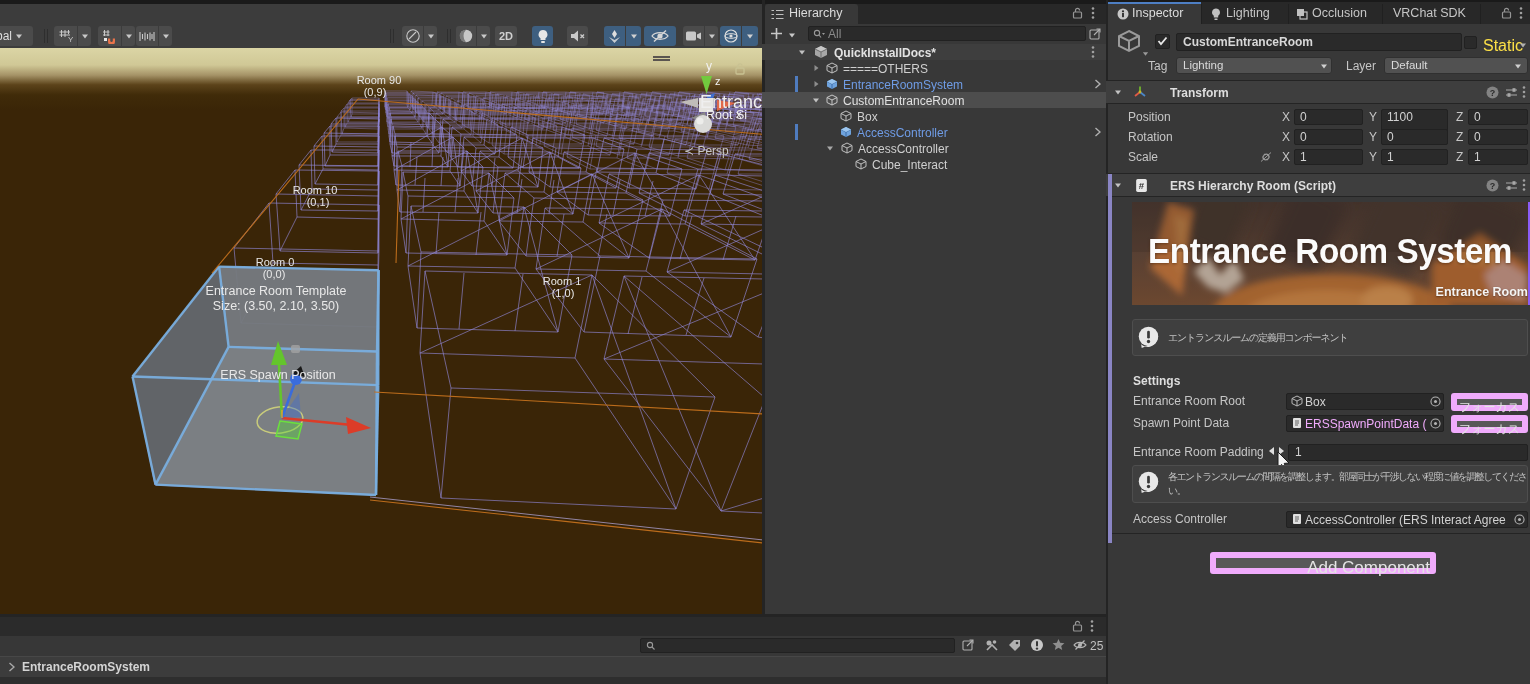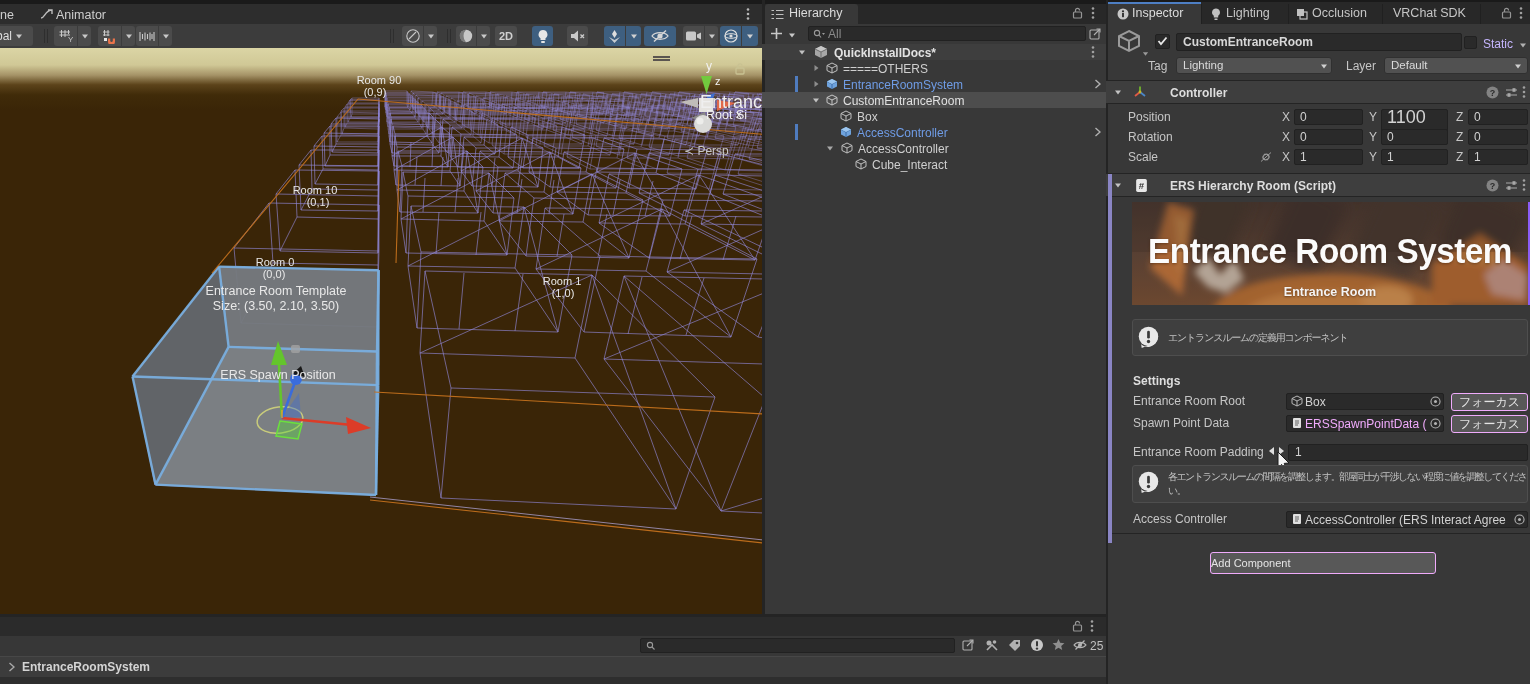--- a/index.html
+++ b/index.html
@@ -1,45 +1,29 @@
 <!DOCTYPE html>
 <html><head><meta charset="utf-8"><style>
 *{margin:0;padding:0;box-sizing:border-box}
 html,body{width:1530px;height:684px;overflow:hidden;background:#242424;
  font-family:"Liberation Sans",sans-serif;-webkit-font-smoothing:antialiased}
 .abs{position:absolute}
 #root{position:relative;width:1530px;height:684px;font-size:12px;color:#c8c8c8}
 .tab{background:#383838;color:#d8d8d8;font-size:12.5px}
 .field{background:#2a2a2a;border:1px solid #212121;border-radius:2px;color:#d2d2d2}
 .drop{background:#515151;border:1px solid #303030;border-radius:3px;color:#dadada}
-.btn{background:#585858;border:1px solid #f0abfc;border-radius:3px;color:#e4e4e4}
+.btn{background:#585858;border:6px solid #f0abfc;border-radius:3px;color:#e4e4e4}
 .tbtn{background:#4b4b4b;border-radius:2px;display:flex;align-items:center;justify-content:center}
 .tbtn.blue{background:#3e5f80}
 .ellip{white-space:nowrap;overflow:hidden}
 svg{display:block}
 </style></head><body>
 <div id="root">
 <div class="abs" style="left:0;top:0;width:762px;height:614px;background:#3c3c3c">
 <div class="abs" style="left:0;top:0;width:762px;height:4px;background:#1a1a1a"></div>
-<div class="abs" style="left:0;top:4px;width:762px;height:20px;background:#2d2d2d">
-<div class="abs" style="left:0;top:4px;color:#cecece;font-size:12.5px">ne</div>
-<div class="abs" style="left:40px;top:4px">
-          <svg width="13" height="12" viewBox="0 0 13 12">
-            <path d="M1 10 C5 10 5 2 12 2 M8 2 L12 2 L12 6" stroke="#bdbdbd" stroke-width="1.4" fill="none"></path>
-          </svg>
-        </div>
-<div class="abs" style="left:56px;top:4px;color:#cecece;font-size:12.5px">Animator</div>
-<div class="abs" style="left:746px;top:3px">
-          <svg width="4" height="14" viewBox="0 0 4 14">
-            <circle cx="2" cy="2.5" r="1.3" fill="#b8b8b8"></circle>
-            <circle cx="2" cy="7" r="1.3" fill="#b8b8b8"></circle>
-            <circle cx="2" cy="11.5" r="1.3" fill="#b8b8b8"></circle>
-          </svg>
-        </div>
-</div>
 <div class="abs" style="left:0;top:24px;width:762px;height:24px;background:#3c3c3c">
 <div class="tbtn abs" style="left:-14px;top:2px;width:47px;height:20px;border-radius:3px 3px 3px 3px">
           <span style="color:#ddd;font-size:12px;margin-right:3px">bal</span>
           <svg width="8" height="8" viewBox="0 0 8 8">
             <path d="M1 2.5 L7 2.5 L4 6.5 Z" fill="#c8c8c8"></path>
           </svg>
         </div>
 <div class="abs" style="left:44px;top:5px;width:1px;height:14px;background:#2e2e2e"></div>
         <div class="abs" style="left:47px;top:5px;width:1px;height:14px;background:#2e2e2e"></div>
 <div class="tbtn abs" style="left:54px;top:2px;width:23px;height:20px;border-radius:3px 0 0 3px">
@@ -558,21 +542,21 @@
         </svg>
       </div>
 <div class="abs" style="left:49px;top:34px;width:15px;height:15px;background:#2a2a2a;border:1px solid #212121;border-radius:2px"></div>
 <div class="abs" style="left:51px;top:36px">
         <svg width="11" height="10" viewBox="0 0 11 10">
           <path d="M1.5 5 L4 8 L9.5 1.5" stroke="#e8e8e8" stroke-width="1.8" fill="none"></path>
         </svg>
       </div>
 <div class="field abs" style="left:70px;top:33px;width:286px;height:18px;font-weight:bold;font-size:12px;line-height:16px;padding-left:6px;color:#d8d8d8">CustomEntranceRoom</div>
 <div class="abs" style="left:358px;top:36px;width:13px;height:13px;background:#2a2a2a;border:1px solid #212121;border-radius:2px"></div>
-<div class="abs" style="left:377px;top:37px;color:#c4b5fd;font-size:12px">Static</div>
+<div class="abs" style="left:377px;top:37px;color:#fde047;font-size:16px">Static</div>
 <div class="abs" style="left:413px;top:41px">
         <svg width="8" height="8" viewBox="0 0 8 8">
           <path d="M1 2.5 L7 2.5 L4 6.5 Z" fill="#b0b0b0"></path>
         </svg>
       </div>
 <div class="abs" style="left:42px;top:59px;color:#c6c6c6;font-size:12px">Tag</div>
 <div class="drop abs" style="left:70px;top:57px;width:156px;height:17px;font-size:11.5px;line-height:15px;padding-left:6px">Lighting</div>
 <div class="abs" style="left:214px;top:62px">
         <svg width="8" height="8" viewBox="0 0 8 8">
           <path d="M1 2.5 L7 2.5 L4 6.5 Z" fill="#d0d0d0"></path>
@@ -596,21 +580,21 @@
 <div class="abs" style="left:27px;top:85px">
         <svg width="14" height="14" viewBox="0 0 14 14">
           <g stroke-width="1.8" fill="none">
             <path d="M7 7 L7 1.5" stroke="#71b52c"></path>
             <path d="M7 7 L2 11" stroke="#e05a45"></path>
             <path d="M7 7 L12 11" stroke="#4a86c8"></path>
           </g>
           <circle cx="7" cy="7" r="1.4" fill="#c8b428"></circle>
         </svg>
       </div>
-<div class="abs" style="left:64px;top:86px;color:#dedede;font-weight:bold;font-size:12px">Controller</div>
+<div class="abs" style="left:64px;top:86px;color:#dedede;font-weight:bold;font-size:12px">Transform</div>
 <div class="abs" style="left:380px;top:86px">
         <svg width="13" height="13" viewBox="0 0 13 13">
           <circle cx="6.5" cy="6.5" r="6" fill="#838383"></circle>
           <text x="6.5" y="9.6" font-size="9" font-weight="bold" fill="#2b2b2b" text-anchor="middle" font-family="Liberation Sans">?</text>
         </svg>
       </div>
 <div class="abs" style="left:399px;top:86px">
         <svg width="13" height="13" viewBox="0 0 13 13">
           <g stroke="#a8a8a8" stroke-width="1.2">
             <path d="M1 4 H12 M1 9 H12"></path>
@@ -623,21 +607,21 @@
         <svg width="4" height="14" viewBox="0 0 4 14">
           <circle cx="2" cy="2.5" r="1.3" fill="#a0a0a0"></circle>
           <circle cx="2" cy="7" r="1.3" fill="#a0a0a0"></circle>
           <circle cx="2" cy="11.5" r="1.3" fill="#a0a0a0"></circle>
         </svg>
       </div>
 <div class="abs" style="left:22px;top:110px;color:#c6c6c6;font-size:12px">Position</div>
 <div class="abs" style="left:176px;top:110px;color:#c6c6c6;font-size:12px">X</div>
 <div class="field abs" style="left:188px;top:109px;width:69px;height:16px;font-size:12px;line-height:14px;padding-left:5px">0</div>
 <div class="abs" style="left:263px;top:110px;color:#c6c6c6;font-size:12px">Y</div>
-<div class="field abs" style="left:275px;top:109px;width:67px;height:32px;font-size:18px;line-height:14px;padding-left:5px">1100</div>
+<div class="field abs" style="left:275px;top:109px;width:67px;height:32px;font-size:12px;line-height:14px;padding-left:5px">1100</div>
 <div class="abs" style="left:350px;top:110px;color:#c6c6c6;font-size:12px">Z</div>
 <div class="field abs" style="left:362px;top:109px;width:60px;height:16px;font-size:12px;line-height:14px;padding-left:5px">0</div>
 <div class="abs" style="left:22px;top:130px;color:#c6c6c6;font-size:12px">Rotation</div>
 <div class="abs" style="left:176px;top:130px;color:#c6c6c6;font-size:12px">X</div>
 <div class="field abs" style="left:188px;top:129px;width:69px;height:16px;font-size:12px;line-height:14px;padding-left:5px">0</div>
 <div class="abs" style="left:263px;top:130px;color:#c6c6c6;font-size:12px">Y</div>
 <div class="field abs" style="left:275px;top:129px;width:67px;height:16px;font-size:12px;line-height:14px;padding-left:5px">0</div>
 <div class="abs" style="left:350px;top:130px;color:#c6c6c6;font-size:12px">Z</div>
 <div class="field abs" style="left:362px;top:129px;width:60px;height:16px;font-size:12px;line-height:14px;padding-left:5px">0</div>
 <div class="abs" style="left:22px;top:150px;color:#c6c6c6;font-size:12px">Scale</div>
@@ -720,21 +704,21 @@
 <polygon points="300,62 348,30 396,64 396,103 300,103" fill="#bd6d33"></polygon>
 <polygon points="318,58 350,40 380,66" fill="#d28a46"></polygon>
 <polygon points="62,70 76,55 88,73 102,57 112,77 94,91 76,85" fill="#d8c8b8"></polygon>
 <polygon points="352,72 372,58 396,74 392,98 360,92" fill="#cf9d8e"></polygon>
 <ellipse cx="255" cy="98" rx="26" ry="14" fill="#e09a55"></ellipse>
 </g>
 <rect width="396" height="103" fill="#33231a" fill-opacity="0.22"></rect>
 <rect width="396" height="50" fill="#2e2019" fill-opacity="0.18"></rect>
 </svg>
 <div class="abs" style="left:0;top:29px;width:396px;text-align:center;color:#fbfbfb;font-size:35px;font-weight:bold;letter-spacing:-0.5px;transform:scaleX(0.95);text-shadow:0 1px 3px rgba(60,30,10,0.5)">Entrance Room System</div>
-<div class="abs" style="left:0;top:83px;width:396px;text-align:center;color:#f4f4f4;font-size:12.5px;font-weight:bold;text-shadow:0 1px 2px rgba(60,30,10,0.6)">Entrance Room</div>
+<div class="abs" style="left:0;top:83px;width:396px;text-align:right;color:#f4f4f4;font-size:12.5px;font-weight:bold;text-shadow:0 1px 2px rgba(60,30,10,0.6)">Entrance Room</div>
 <div class="abs" style="right:8px;top:85px;color:#f0f0f0;font-size:11px;font-weight:bold">v1.0.0</div>
 </div>
 <div class="abs" style="left:26px;top:319px;width:396px;height:37px;background:#3f3f3f;border:1px solid #4e4e4e;border-radius:3px"></div>
 <div class="abs" style="left:31px;top:326px">
         <svg width="23" height="23" viewBox="0 0 22 22">
           <path d="M11 1 A9.5 9.5 0 1 1 4 17.5 L4.5 21 L8.6 19.4 A9.5 9.5 0 0 0 11 1 Z" fill="#e8e8e8"></path>
           <circle cx="11" cy="10" r="9.3" fill="#e8e8e8"></circle>
           <rect x="9.7" y="4.5" width="2.6" height="7.5" rx="1.3" fill="#3a3a3a"></rect>
           <circle cx="11" cy="14.8" r="1.6" fill="#3a3a3a"></circle>
         </svg>
@@ -804,14 +788,14 @@
       </div>
 <div class="abs ellip" style="left:199px;top:513px;width:210px;color:#d2d2d2;font-size:12px">AccessController (ERS Interact Agree</div>
 <div class="abs" style="left:407px;top:513px">
         <svg width="13" height="13" viewBox="0 0 12 12">
           <circle cx="6" cy="6" r="4.2" fill="none" stroke="#b4b4b4" stroke-width="1"></circle>
           <circle cx="6" cy="6" r="1.4" fill="#b4b4b4"></circle>
         </svg>
       </div>
 <div class="abs" style="left:0;top:533px;width:424px;height:1px;background:#242424"></div>
 <div class="abs" style="left:2px;top:174px;width:4px;height:369px;background:#8a85c4"></div>
-<div class="btn abs" style="left:104px;top:552px;width:226px;height:22px;text-align:left;font-size:11px;line-height:20px">Add Component</div>
+<div class="btn abs" style="left:104px;top:552px;width:226px;height:22px;text-align:right;font-size:17px;line-height:20px">Add Component</div>
 </div>
 </div>
 </body></html>

